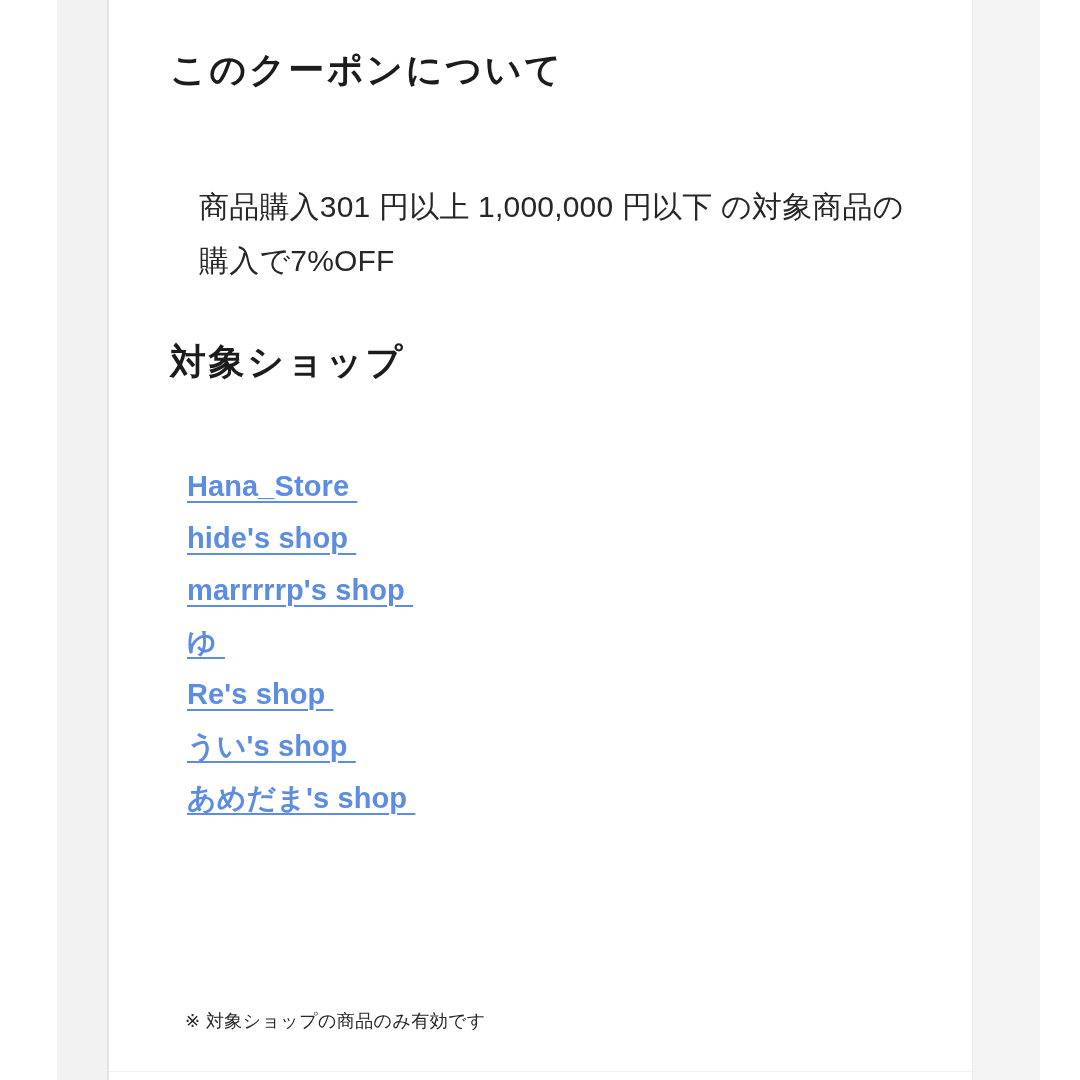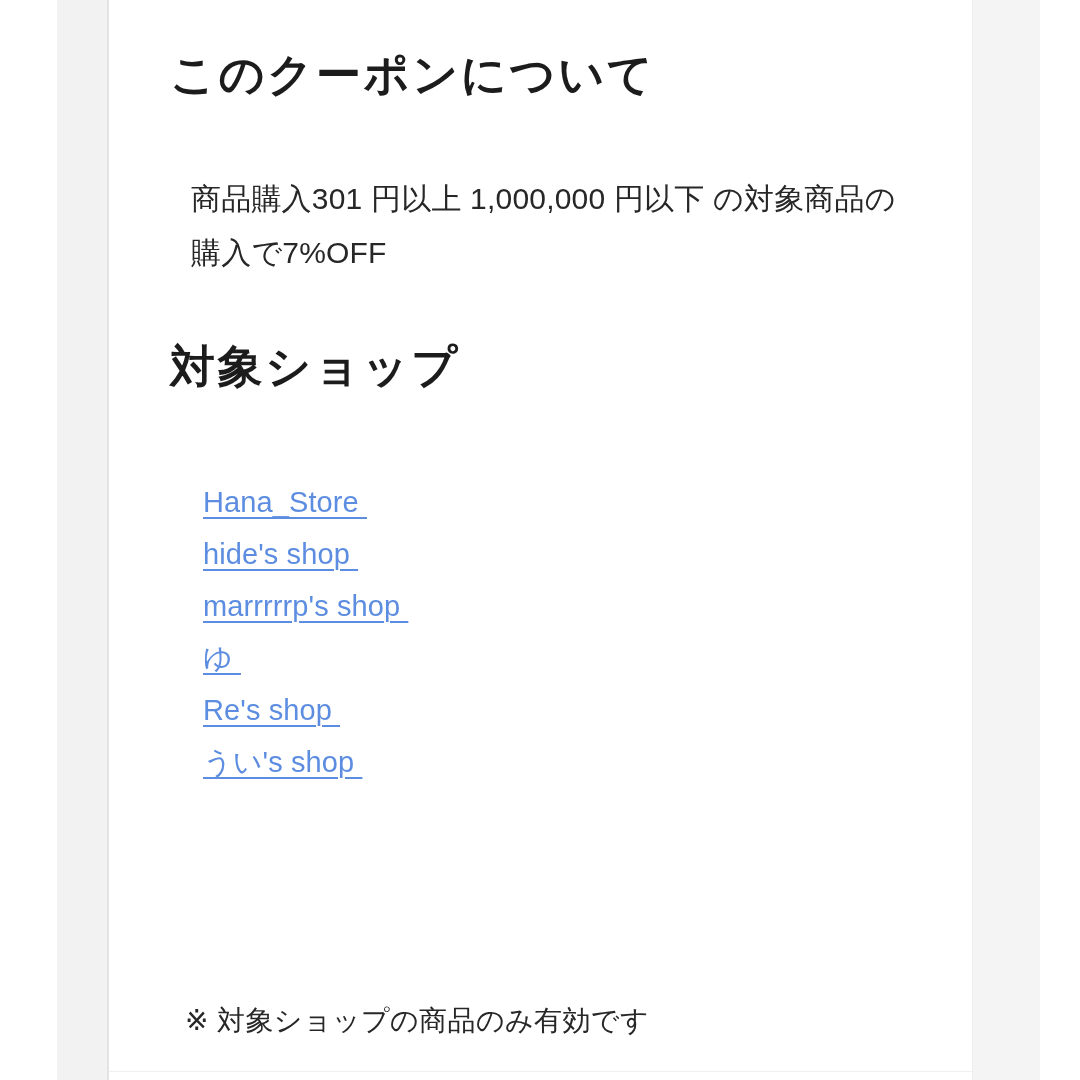--- a/index.html
+++ b/index.html
@@ -85,21 +85,21 @@
     box-sizing: border-box;
   }
 
   .card-inner {
     position: relative;
     padding: 0;
   }
 
   .section-heading {
     margin: 0;
-    font-size: 45px;
+    font-size: 36px;
     font-weight: 700;
     color: #1c1c1c;
     letter-spacing: 2.6px;
     line-height: 1.25;
     font-family: "Liberation Sans", "DejaVu Sans", sans-serif;
   }
 
   #heading-about {
     position: absolute;
     left: 61px;
@@ -110,36 +110,37 @@
     position: absolute;
     left: 61px;
     top: 339px;
   }
 
   .body-copy {
     position: absolute;
     left: 78px;
     top: 168px;
     width: 720px;
-    margin: 4px;
+    margin: 12px;
     font-size: 30px;
     line-height: 54px;
     color: #272727;
     letter-spacing: 0.2px;
     font-weight: 400;
   }
 
   .shop-list {
     position: absolute;
     left: 78px;
     top: 460px;
-    margin: 16px;
+    margin: 0;
     padding: 0;
     list-style: none;
     width: 740px;
+    font-weight: bold;
   }
 
   .shop-list li {
     margin: 0;
     padding: 0;
     height: 52px;
     line-height: 52px;
   }
 
   .shop-link {
@@ -152,21 +153,21 @@
     white-space: pre;
     cursor: pointer;
     letter-spacing: 0.1px;
   }
 
   .note {
     position: absolute;
     left: 76px;
     top: 1001px;
     margin: 0;
-    font-size: 28px;
+    font-size: 18px;
     line-height: 40px;
     color: #272727;
     letter-spacing: 0.4px;
     white-space: nowrap;
   }
 
   .bottom-rule {
     position: absolute;
     left: 109px;
     top: 1071px;
@@ -193,20 +194,21 @@
 
       <h2 class="section-heading" id="heading-shops">対象ショップ</h2>
 
       <ul class="shop-list">
         <li><a class="shop-link" href="#">Hana_Store </a></li>
         <li><a class="shop-link" href="#">hide's shop </a></li>
         <li><a class="shop-link" href="#">marrrrrp's shop </a></li>
         <li><a class="shop-link" href="#">ゆ </a></li>
         <li><a class="shop-link" href="#">Re's shop </a></li>
         <li><a class="shop-link" href="#">うい's shop </a></li>
+        <li><a class="shop-link" href="#">あめだま's shop </a></li>
       </ul>
 
       <p class="note">※ 対象ショップの商品のみ有効です</p>
 
     </div>
   </div>
 
   <div class="gutter-right-rule"></div>
   <div class="gutter-right-gray"></div>
   <div class="gutter-right-outer"></div>

